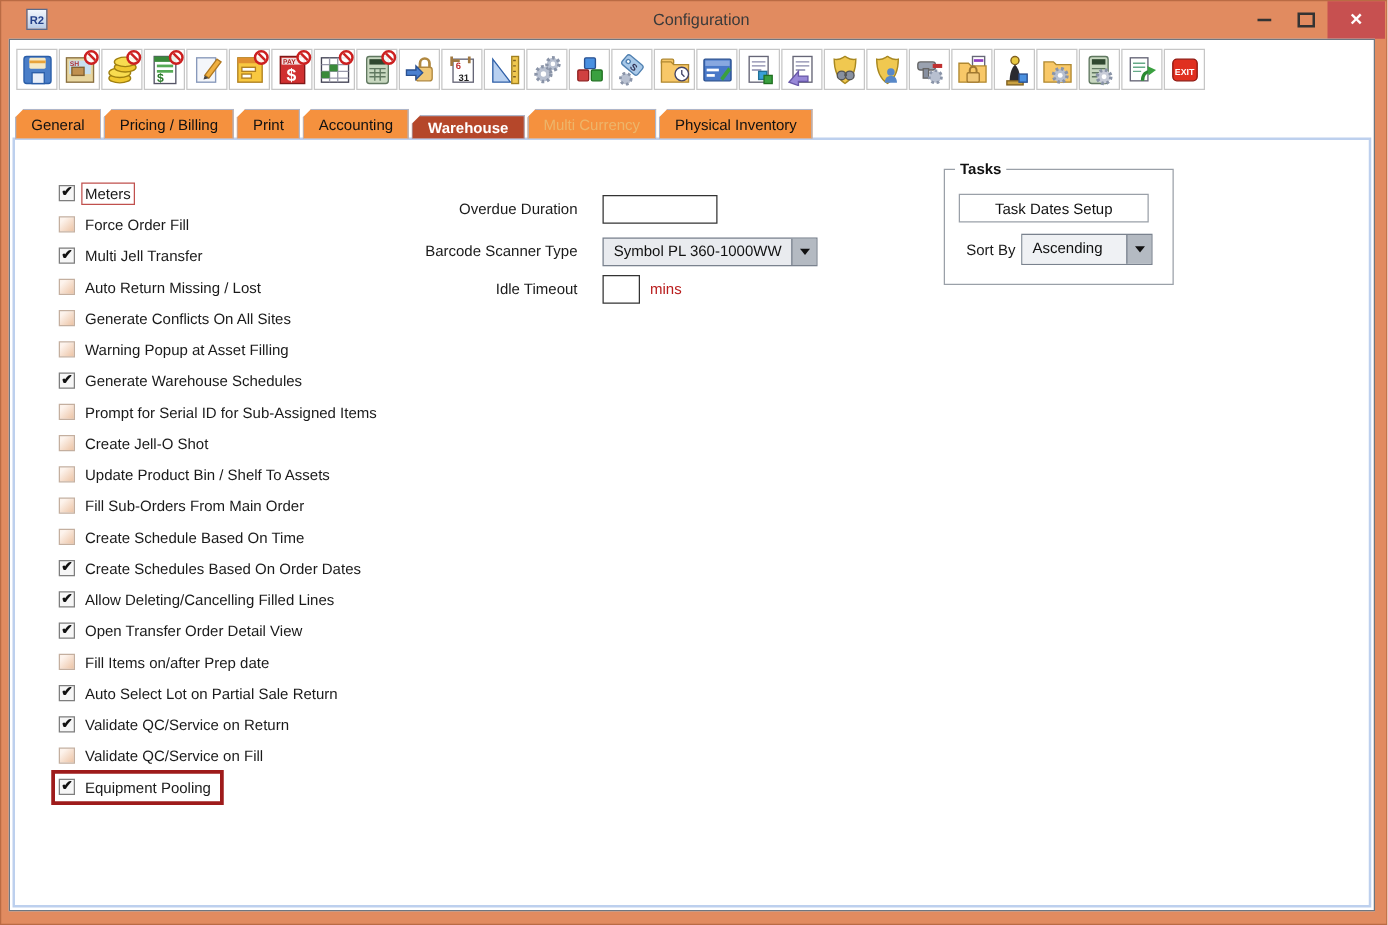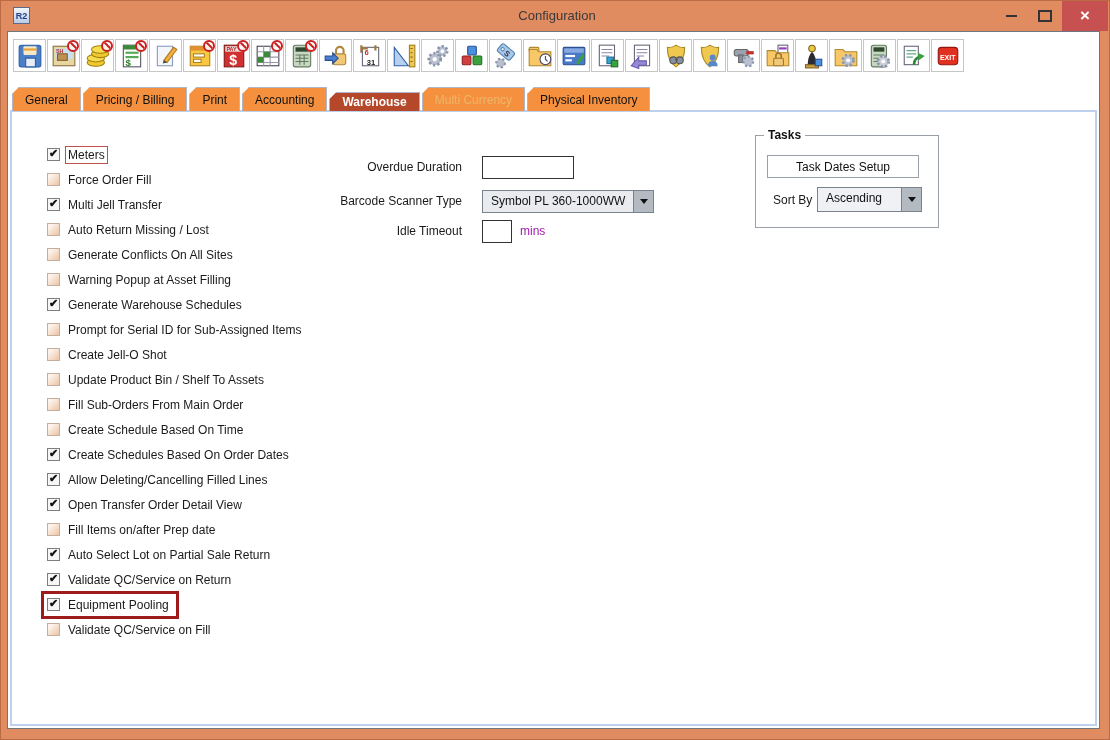--- a/index.html
+++ b/index.html
@@ -1,19 +1,19 @@
 <!DOCTYPE html>
 <html><head>
 <meta charset="utf-8">
 <style>
   html,body{margin:0;padding:0}
   body{width:1110px;height:740px;font-family:"Liberation Sans",sans-serif;background:#fff;overflow:hidden;position:relative}
   .window{position:absolute;inset:0;background:#E18B60;border:1px solid #BA6B44;box-sizing:border-box}
   
-  .titlebar{position:absolute;left:4px;top:0;right:0;height:30px}
+  .titlebar{position:absolute;left:12px;top:0;right:0;height:30px}
   .appico{position:absolute;left:8px;top:6px;width:17px;height:17px;background:linear-gradient(#F2F6FC,#B9CCE8);border:1px solid #5A6A8A;font-size:9px;font-weight:bold;color:#24408A;display:flex;align-items:center;justify-content:center;box-sizing:border-box}
   .wtitle{position:absolute;left:0;right:0;top:0;height:30px;line-height:30px;text-align:center;font-size:13px;color:#3A3A3A;pointer-events:none}
   .wctl{position:absolute;right:1px;top:0;height:30px;display:flex;align-items:stretch}
   .wbtn{width:34px;display:flex;align-items:center;justify-content:center;cursor:default}
   .minbar{width:11px;height:2px;background:#333}
   .maxbox{width:10px;height:8px;border:2px solid #333}
   .wbtn.close{width:46px;background:#C75050;color:#fff;font-size:17px;font-weight:bold}
   
   .client{position:absolute;left:6px;top:30px;right:9px;bottom:10px;background:#fff;border:1px solid #6E7680;box-sizing:border-box}
   
@@ -35,21 +35,21 @@
   .cbx-wrap.hl{outline:3px solid #9E1B1B;outline-offset:1px}
   .box{width:13px;height:13px;box-sizing:border-box;margin-right:6px;flex:0 0 13px}
   .box.off{background:linear-gradient(135deg,#FDF3EC 20%,#ECC3A4);border:1px solid #C4AF9F;box-shadow:1px 1px 0 rgba(255,255,255,.9)}
   .box.on{background:#F6F6F6;border:1px solid #7E7E7E;position:relative}
   .box.on::after{content:"\2714";position:absolute;left:1px;top:-2px;font-size:11px;color:#111;font-weight:bold}
   .cbx-label{font-size:12px;color:#1a1a1a;padding:1px 2px;white-space:nowrap}
   .cbx-label.focus{outline:1px solid #C0504D}
   
   .flabel{position:absolute;width:220px;left:230px;text-align:right;font-size:12px;color:#1a1a1a}
   .tfield{position:absolute;border:1px solid #333;background:#fff;font-size:12px;padding:0 3px;box-sizing:border-box;font-family:"Liberation Sans",sans-serif}
-  .suffix{position:absolute;font-size:12px;color:#a21caf}
+  .suffix{position:absolute;font-size:12px;color:#b91c1c}
   .combo{position:absolute;border:1px solid #7A828E;background:#E9EBEF;display:flex;box-sizing:border-box}
   .combo .val{flex:1;font-size:12px;padding:3px 4px 0 8px;color:#111;white-space:nowrap;overflow:hidden}
   .combo .arr{width:19px;background:#B4BAC2;border-left:1px solid #7A828E;display:flex;align-items:center;justify-content:center}
   .tri{width:0;height:0;border-left:4px solid transparent;border-right:4px solid transparent;border-top:5px solid #111}
   
   .group{position:absolute;left:743px;top:23px;width:184px;height:93px;border:1px solid #9AA0A8;box-sizing:border-box}
   .legend{position:absolute;left:8px;top:-8px;background:#fff;padding:0 4px;font-size:12px;font-weight:bold;color:#111}
   .gbtn{position:absolute;left:11px;top:19px;width:152px;height:23px;background:#fff;border:1px solid #9AA0A8;font-size:12px;color:#111;display:flex;align-items:center;justify-content:center;box-sizing:border-box}
   .sortlabel{position:absolute;left:17px;top:57px;font-size:12px;color:#1a1a1a}
 </style>
@@ -417,29 +417,29 @@
               <span class="cbx-label">Auto Select Lot on Partial Sale Return</span>
             </span>
           </div>
           <div class="cbx-row">
             <span class="cbx-wrap">
               <span class="box on"></span>
               <span class="cbx-label">Validate QC/Service on Return</span>
             </span>
           </div>
           <div class="cbx-row">
+            <span class="cbx-wrap">
+              <span class="box off"></span>
+              <span class="cbx-label">Validate QC/Service on Fill</span>
+            </span>
+          </div>
+          <div class="cbx-row">
             <span class="cbx-wrap hl">
               <span class="box on"></span>
               <span class="cbx-label">Equipment Pooling</span>
-            </span>
-          </div>
-          <div class="cbx-row">
-            <span class="cbx-wrap">
-              <span class="box off"></span>
-              <span class="cbx-label">Validate QC/Service on Fill</span>
             </span>
           </div>
         </div>
 
       <div class="flabel" style="top:48px">Overdue Duration</div>
       <input class="tfield" style="left: 470px; top: 44px; width: 92px; height: 23px;" value="">
 
       <div class="flabel" style="top:82px">Barcode Scanner Type</div>
       <div class="combo" style="left:470px;top:78px;width:172px;height:23px">
         <div class="val">Symbol PL 360-1000WW</div>

